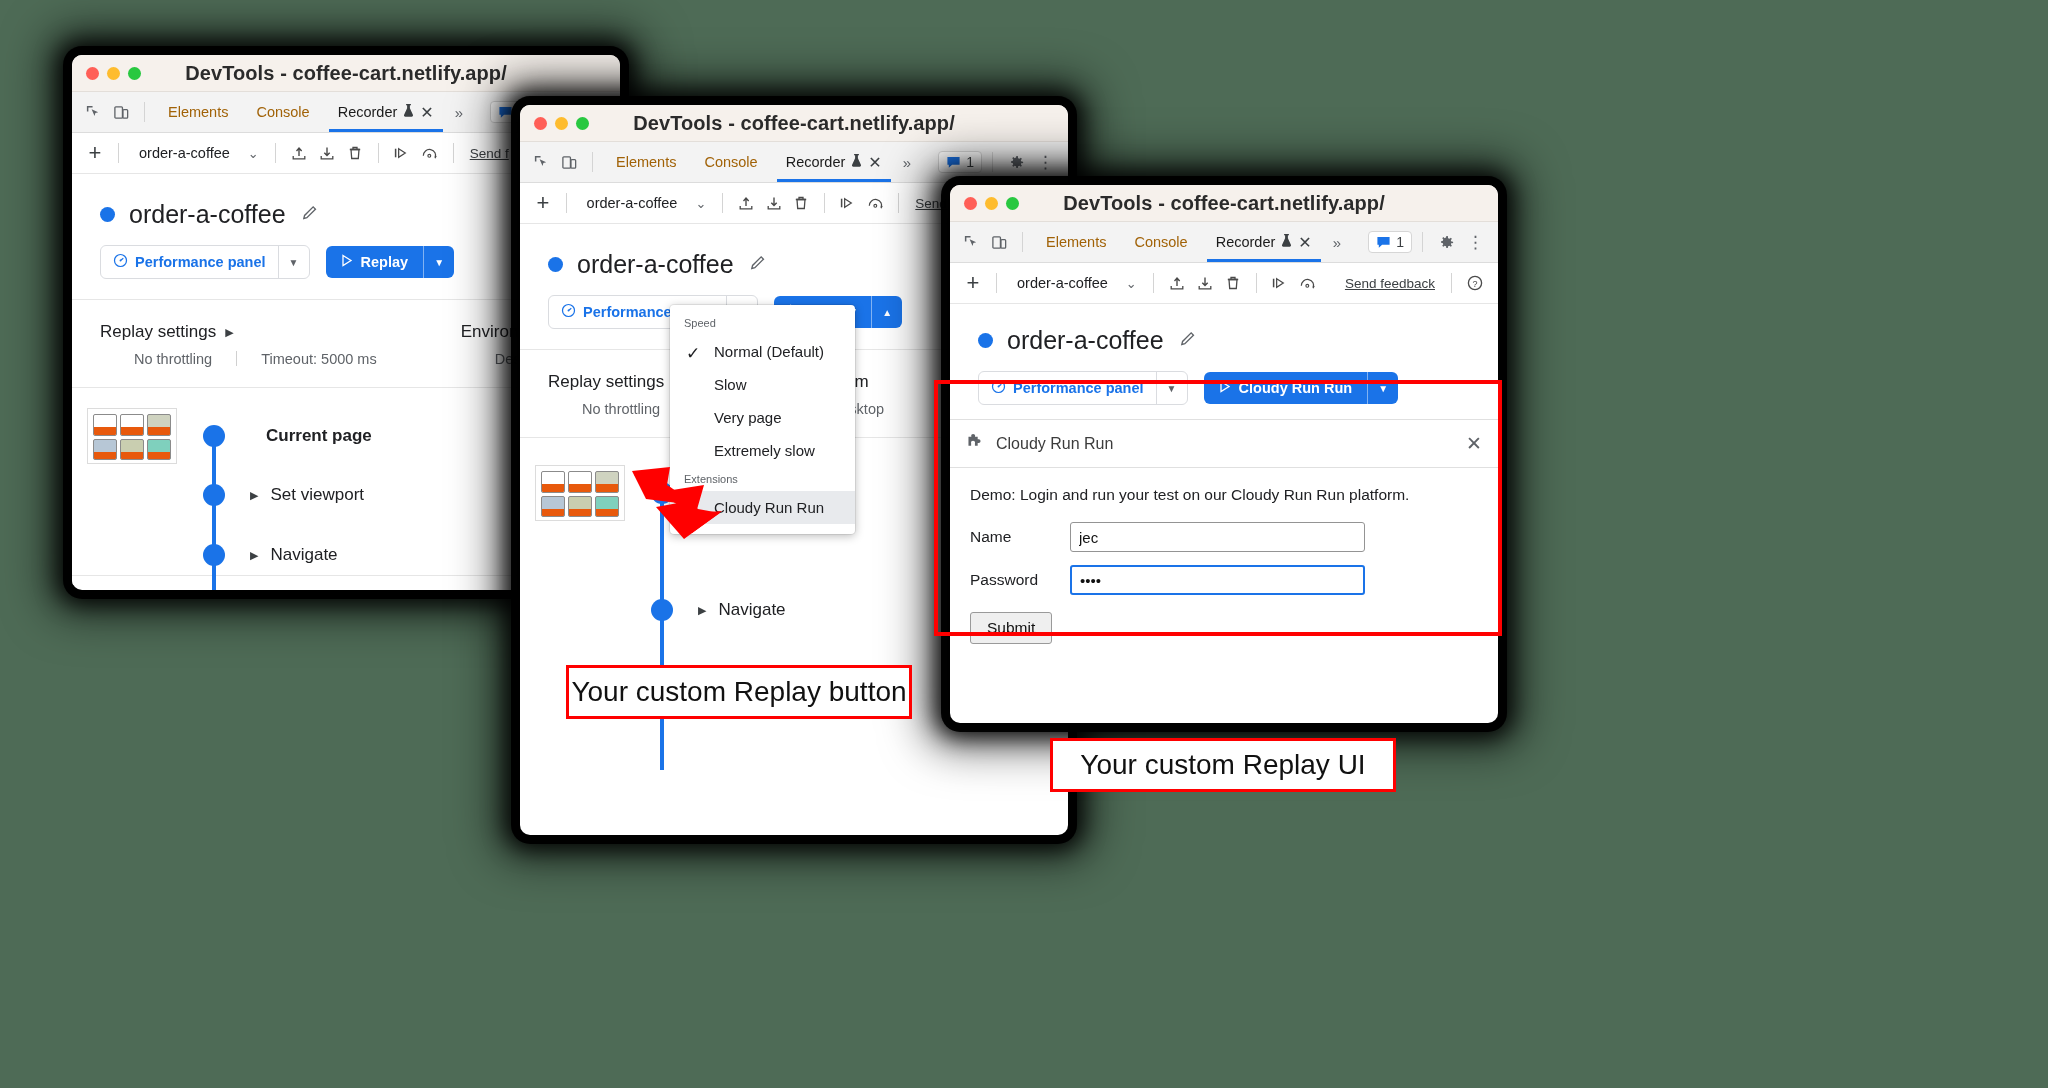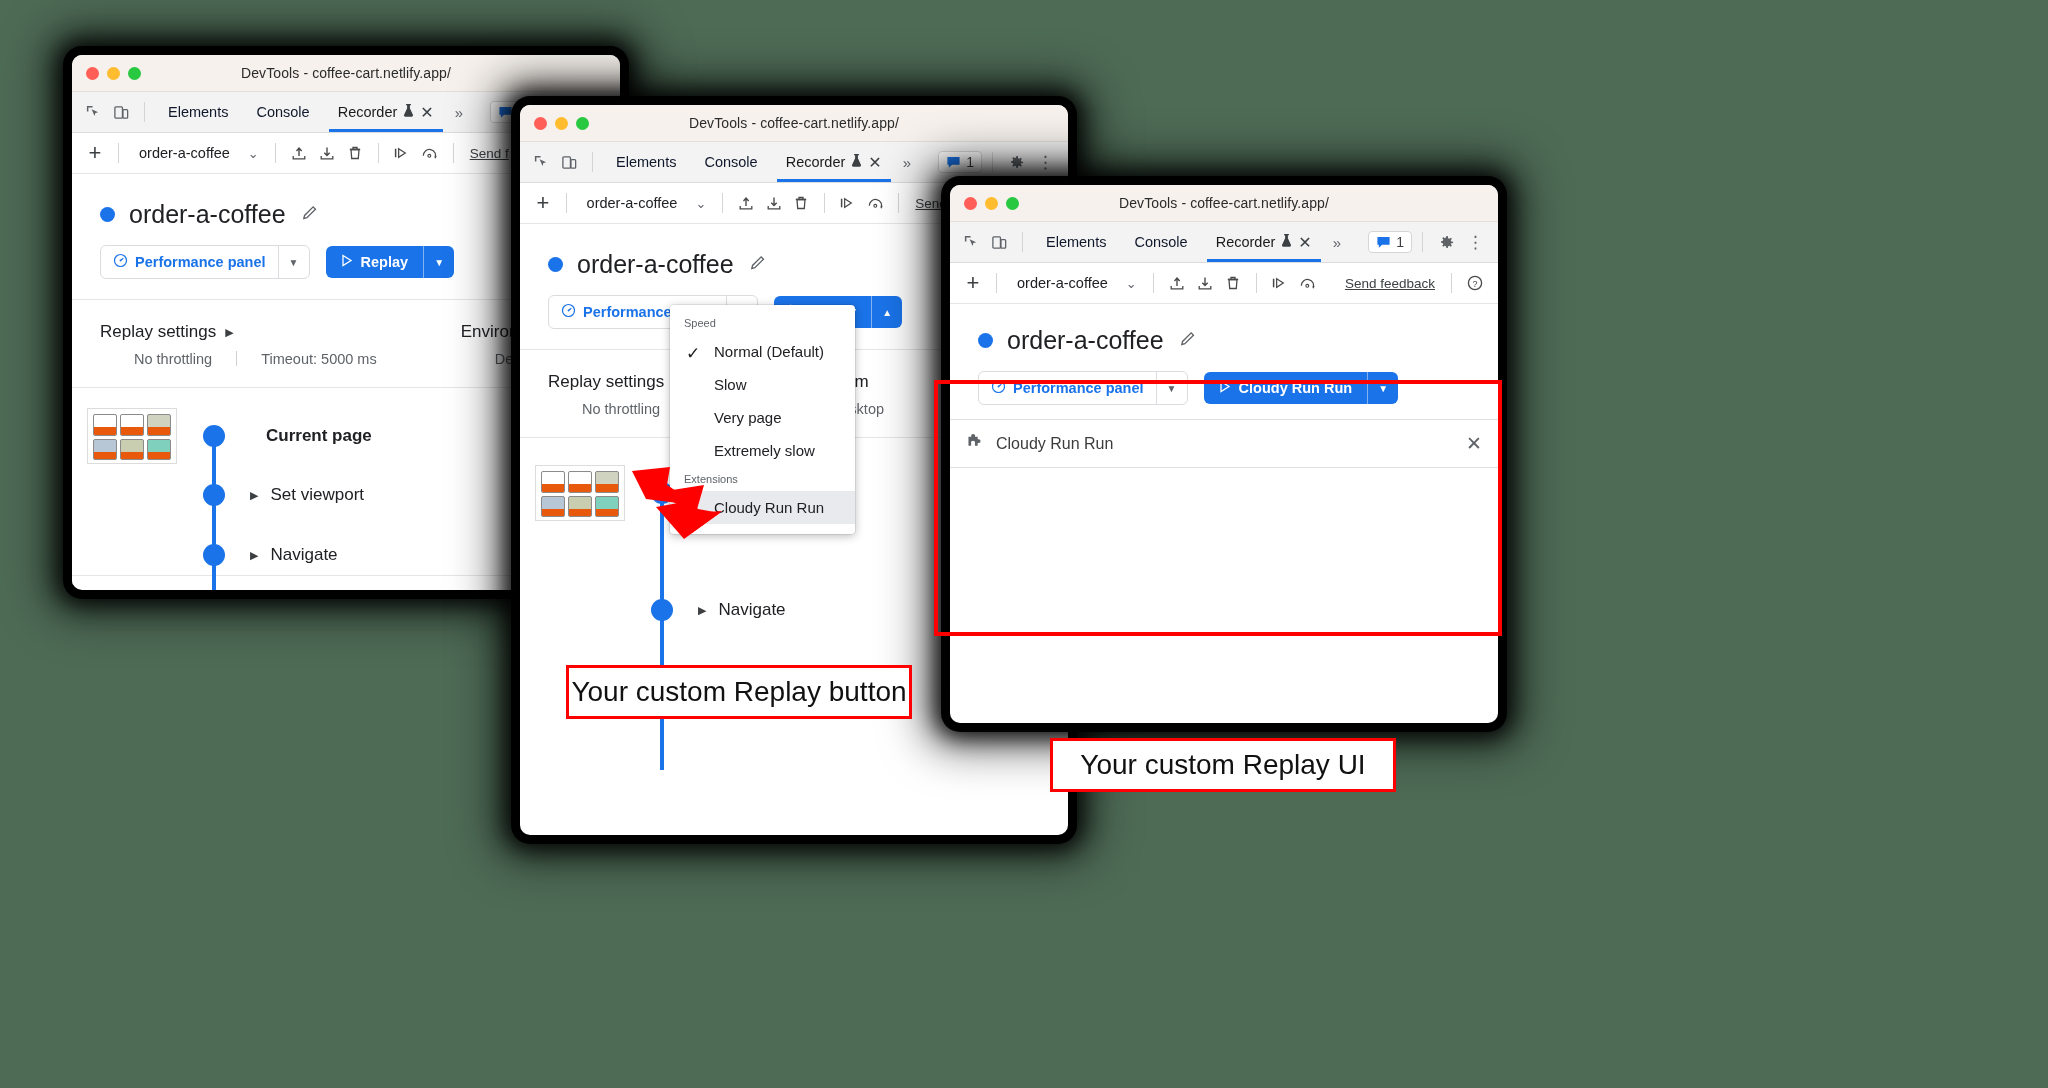--- a/index.html
+++ b/index.html
@@ -26,33 +26,33 @@
     display:flex;align-items:center;position:relative;
     border-bottom:1px solid #e3ded9;
   }
   .lights{display:flex;gap:8px;padding-left:14px;}
   .light{width:13px;height:13px;border-radius:50%;}
   .l-red{background:#ff5f57;}
   .l-yel{background:#febc2e;}
   .l-grn{background:#28c840;}
   .wtitle{
     position:absolute;left:0;right:0;text-align:center;
-    font-size:14px;font-weight:normal;color:#2b2b2b;
+    font-size:20px;font-weight:bold;color:#2b2b2b;
     letter-spacing:.1px;pointer-events:none;
   }
 
   
   .tabstrip{
     height:40px;background:#f3f3f3;border-bottom:1px solid #dcdcdc;
     display:flex;align-items:center;padding:0 8px;gap:2px;
   }
   .ticon{width:26px;height:26px;display:flex;align-items:center;justify-content:center;color:#5f6368;}
   .vsep{width:1px;height:20px;background:#d4d4d4;margin:0 8px;}
   .tab{
-    font-size:14.5px;color:#0f172a;padding:9px 13px;position:relative;
+    font-size:14.5px;color:#a16207;padding:9px 13px;position:relative;
     display:flex;align-items:center;gap:5px;white-space:nowrap;
   }
   .tab.active{color:#1a1a1a;}
   .tab.active:after{
     content:"";position:absolute;left:4px;right:4px;bottom:-1px;height:3px;background:#1a73e8;
   }
   .chev{color:#5f6368;font-size:15px;padding:0 6px;}
   .badge{
     display:flex;align-items:center;gap:5px;border:1px solid #d6d6d6;border-radius:4px;
     padding:2px 7px;background:#fff;font-size:14px;color:#3c4043;
@@ -734,20 +734,32 @@
       <div class="extpanel">
         <div class="extheader">
           <span>
             <svg width="19" height="19" viewBox="0 0 20 20">
                 <path d="M7.4 2.2c1.3 0 2.2.8 2.2 1.8 0 .4-.2.7-.2 1h2.9v2.7c.4 0 .7-.2 1.1-.2 1.1 0 1.9.9 1.9 2.1s-.8 2.1-1.9 2.1c-.4 0-.7-.1-1.1-.2v3H9.4v-2.6c0-.4.1-.6.1-1 0-1-.9-1.8-2.1-1.8s-2.1.8-2.1 1.8c0 .4.1.6.1 1v2.6H2.6V5h3.1c-.1-.3-.2-.6-.2-1 0-1 .7-1.8 1.9-1.8z" fill="#5f6368"></path>
               </svg>
           </span>
           <span class="extname">Cloudy Run Run</span>
           <span class="extclose">✕</span>
         </div>
+        <div class="extbody">
+          <div class="extdemo">Demo: Login and run your test on our Cloudy Run Run platform.</div>
+          <div class="frow">
+            <span class="flabel">Name</span>
+            <input class="finput" value="jec" style="">
+          </div>
+          <div class="frow">
+            <span class="flabel">Password</span>
+            <input class="finput focus" value="••••" style="">
+          </div>
+          <button class="submitbtn">Submit</button>
+        </div>
       </div>
     </div>
   </div>
 
   <div class="redbox" style="left:934px;top:380px;width:560px;height:248px;"></div>
 
 
   <div class="caption" style="left:566px;top:665px;width:340px;height:48px;">
     <span>Your custom Replay button</span>
   </div>

